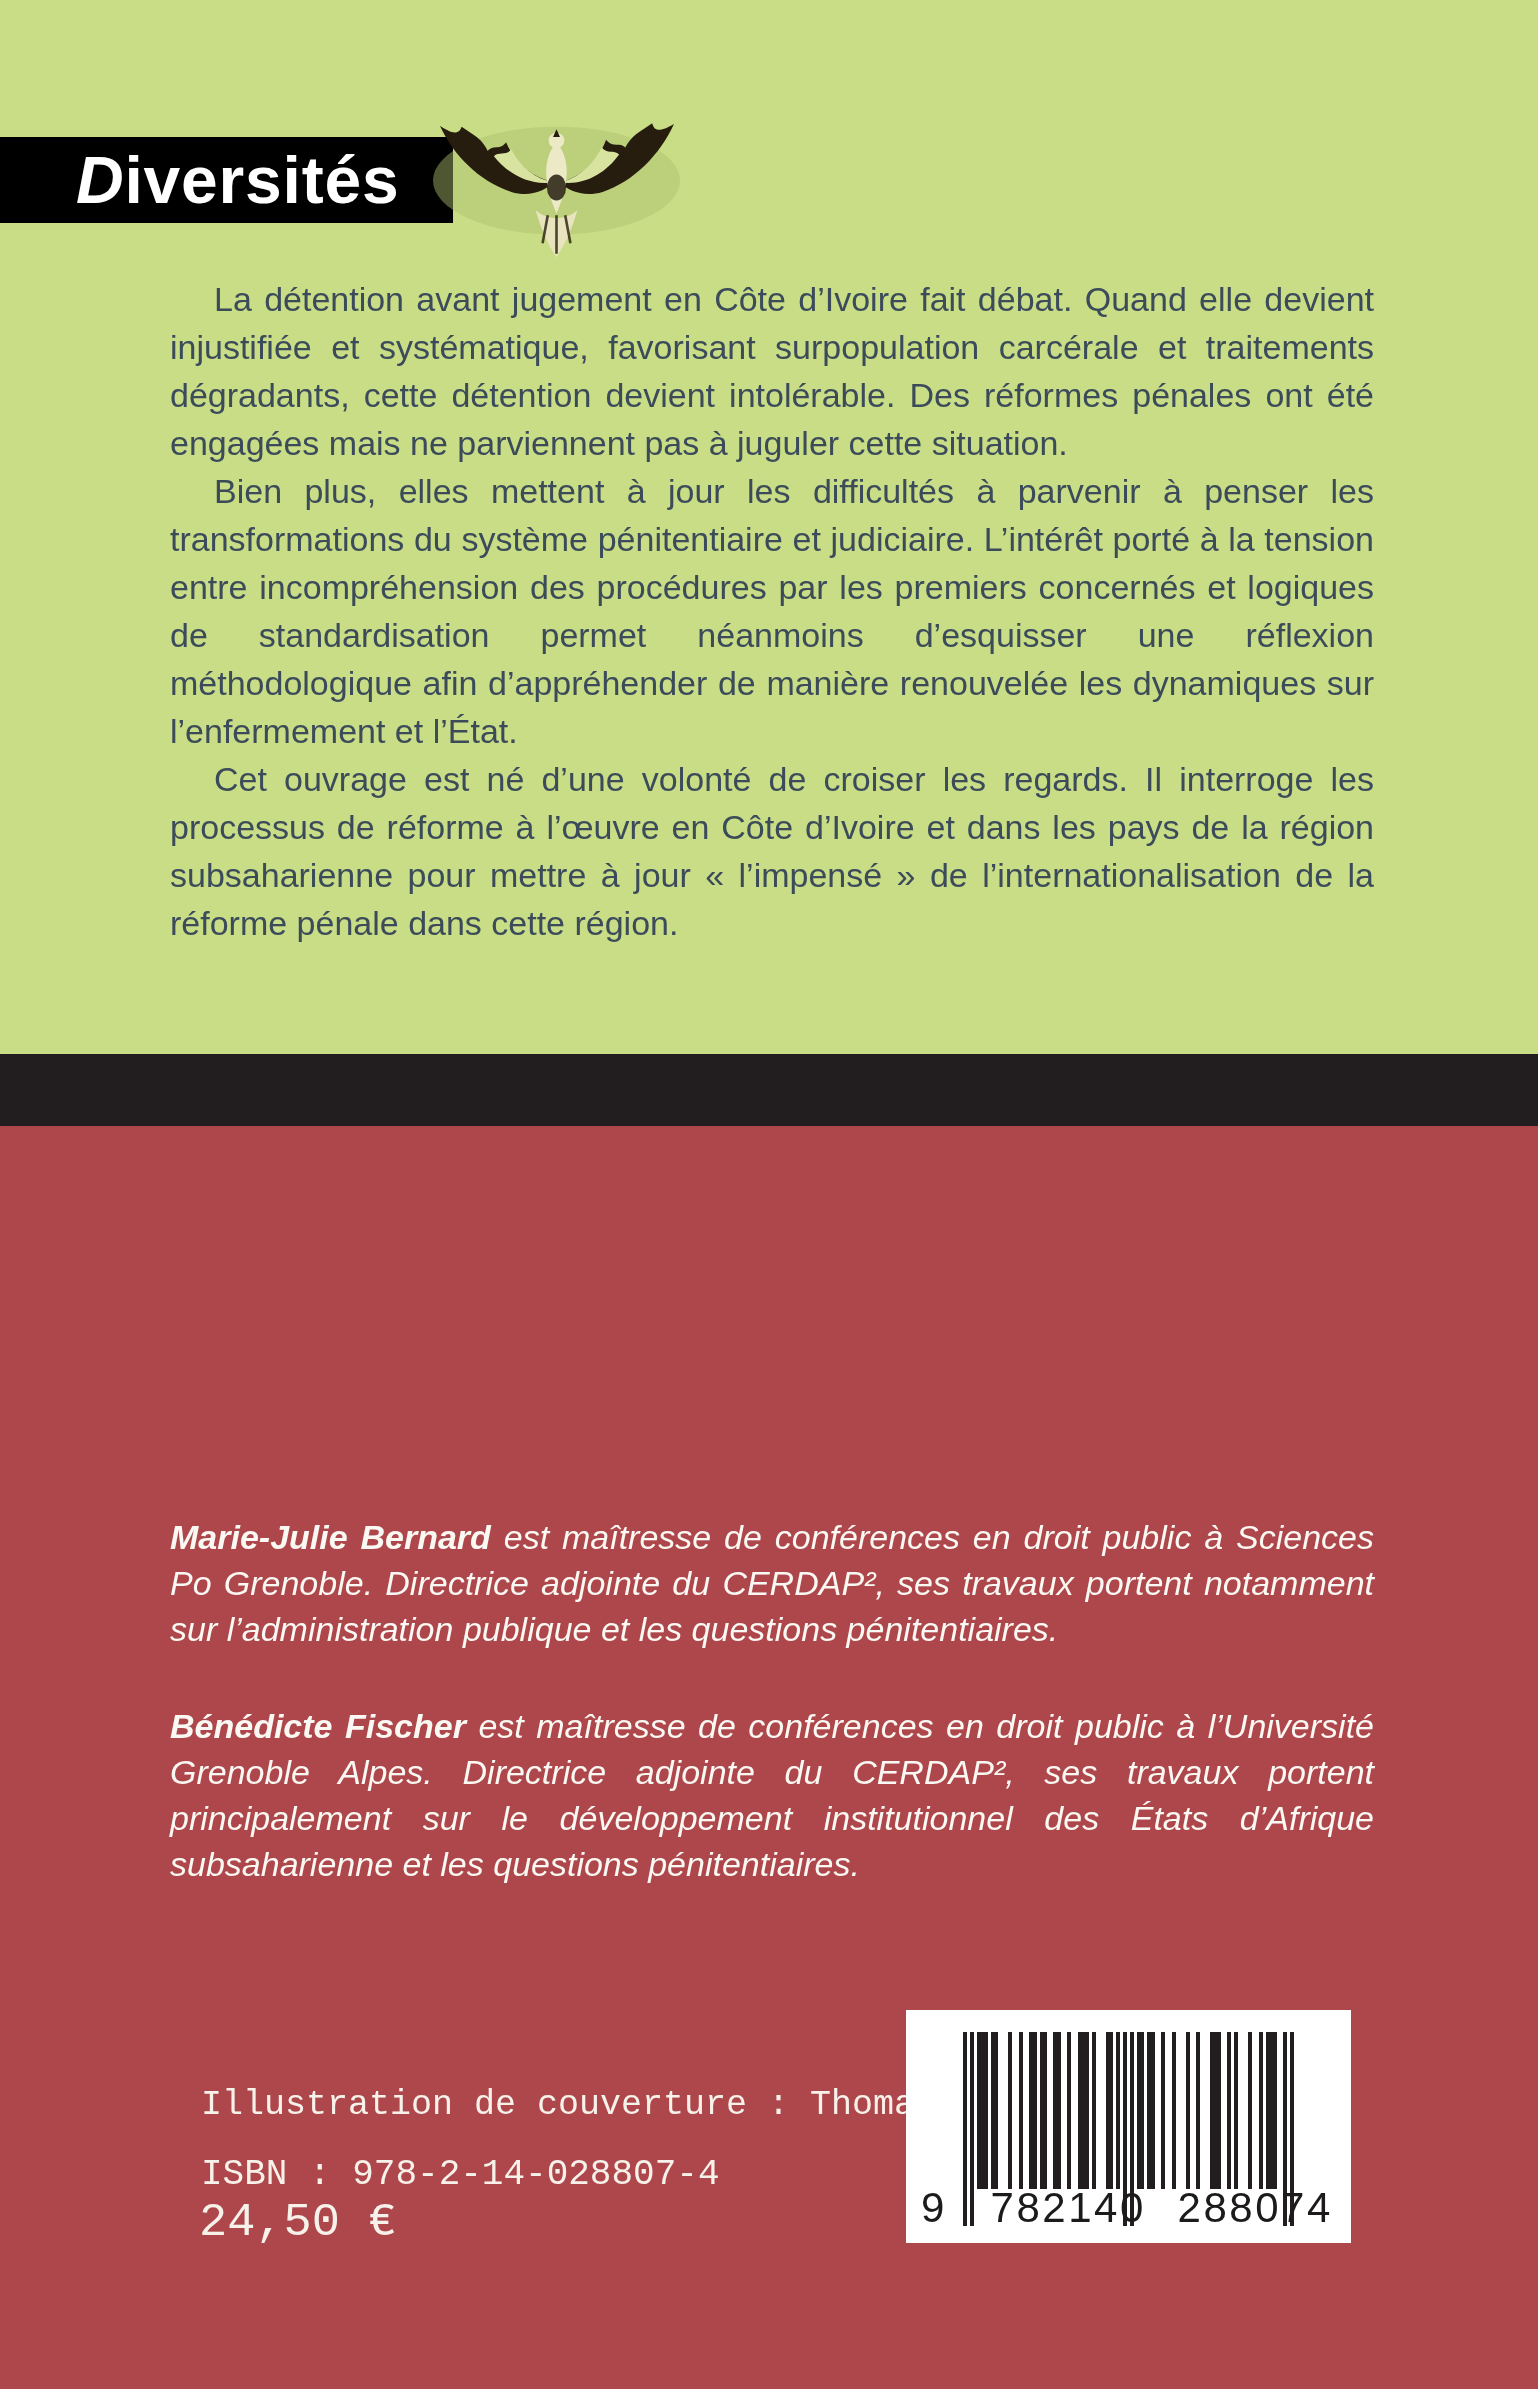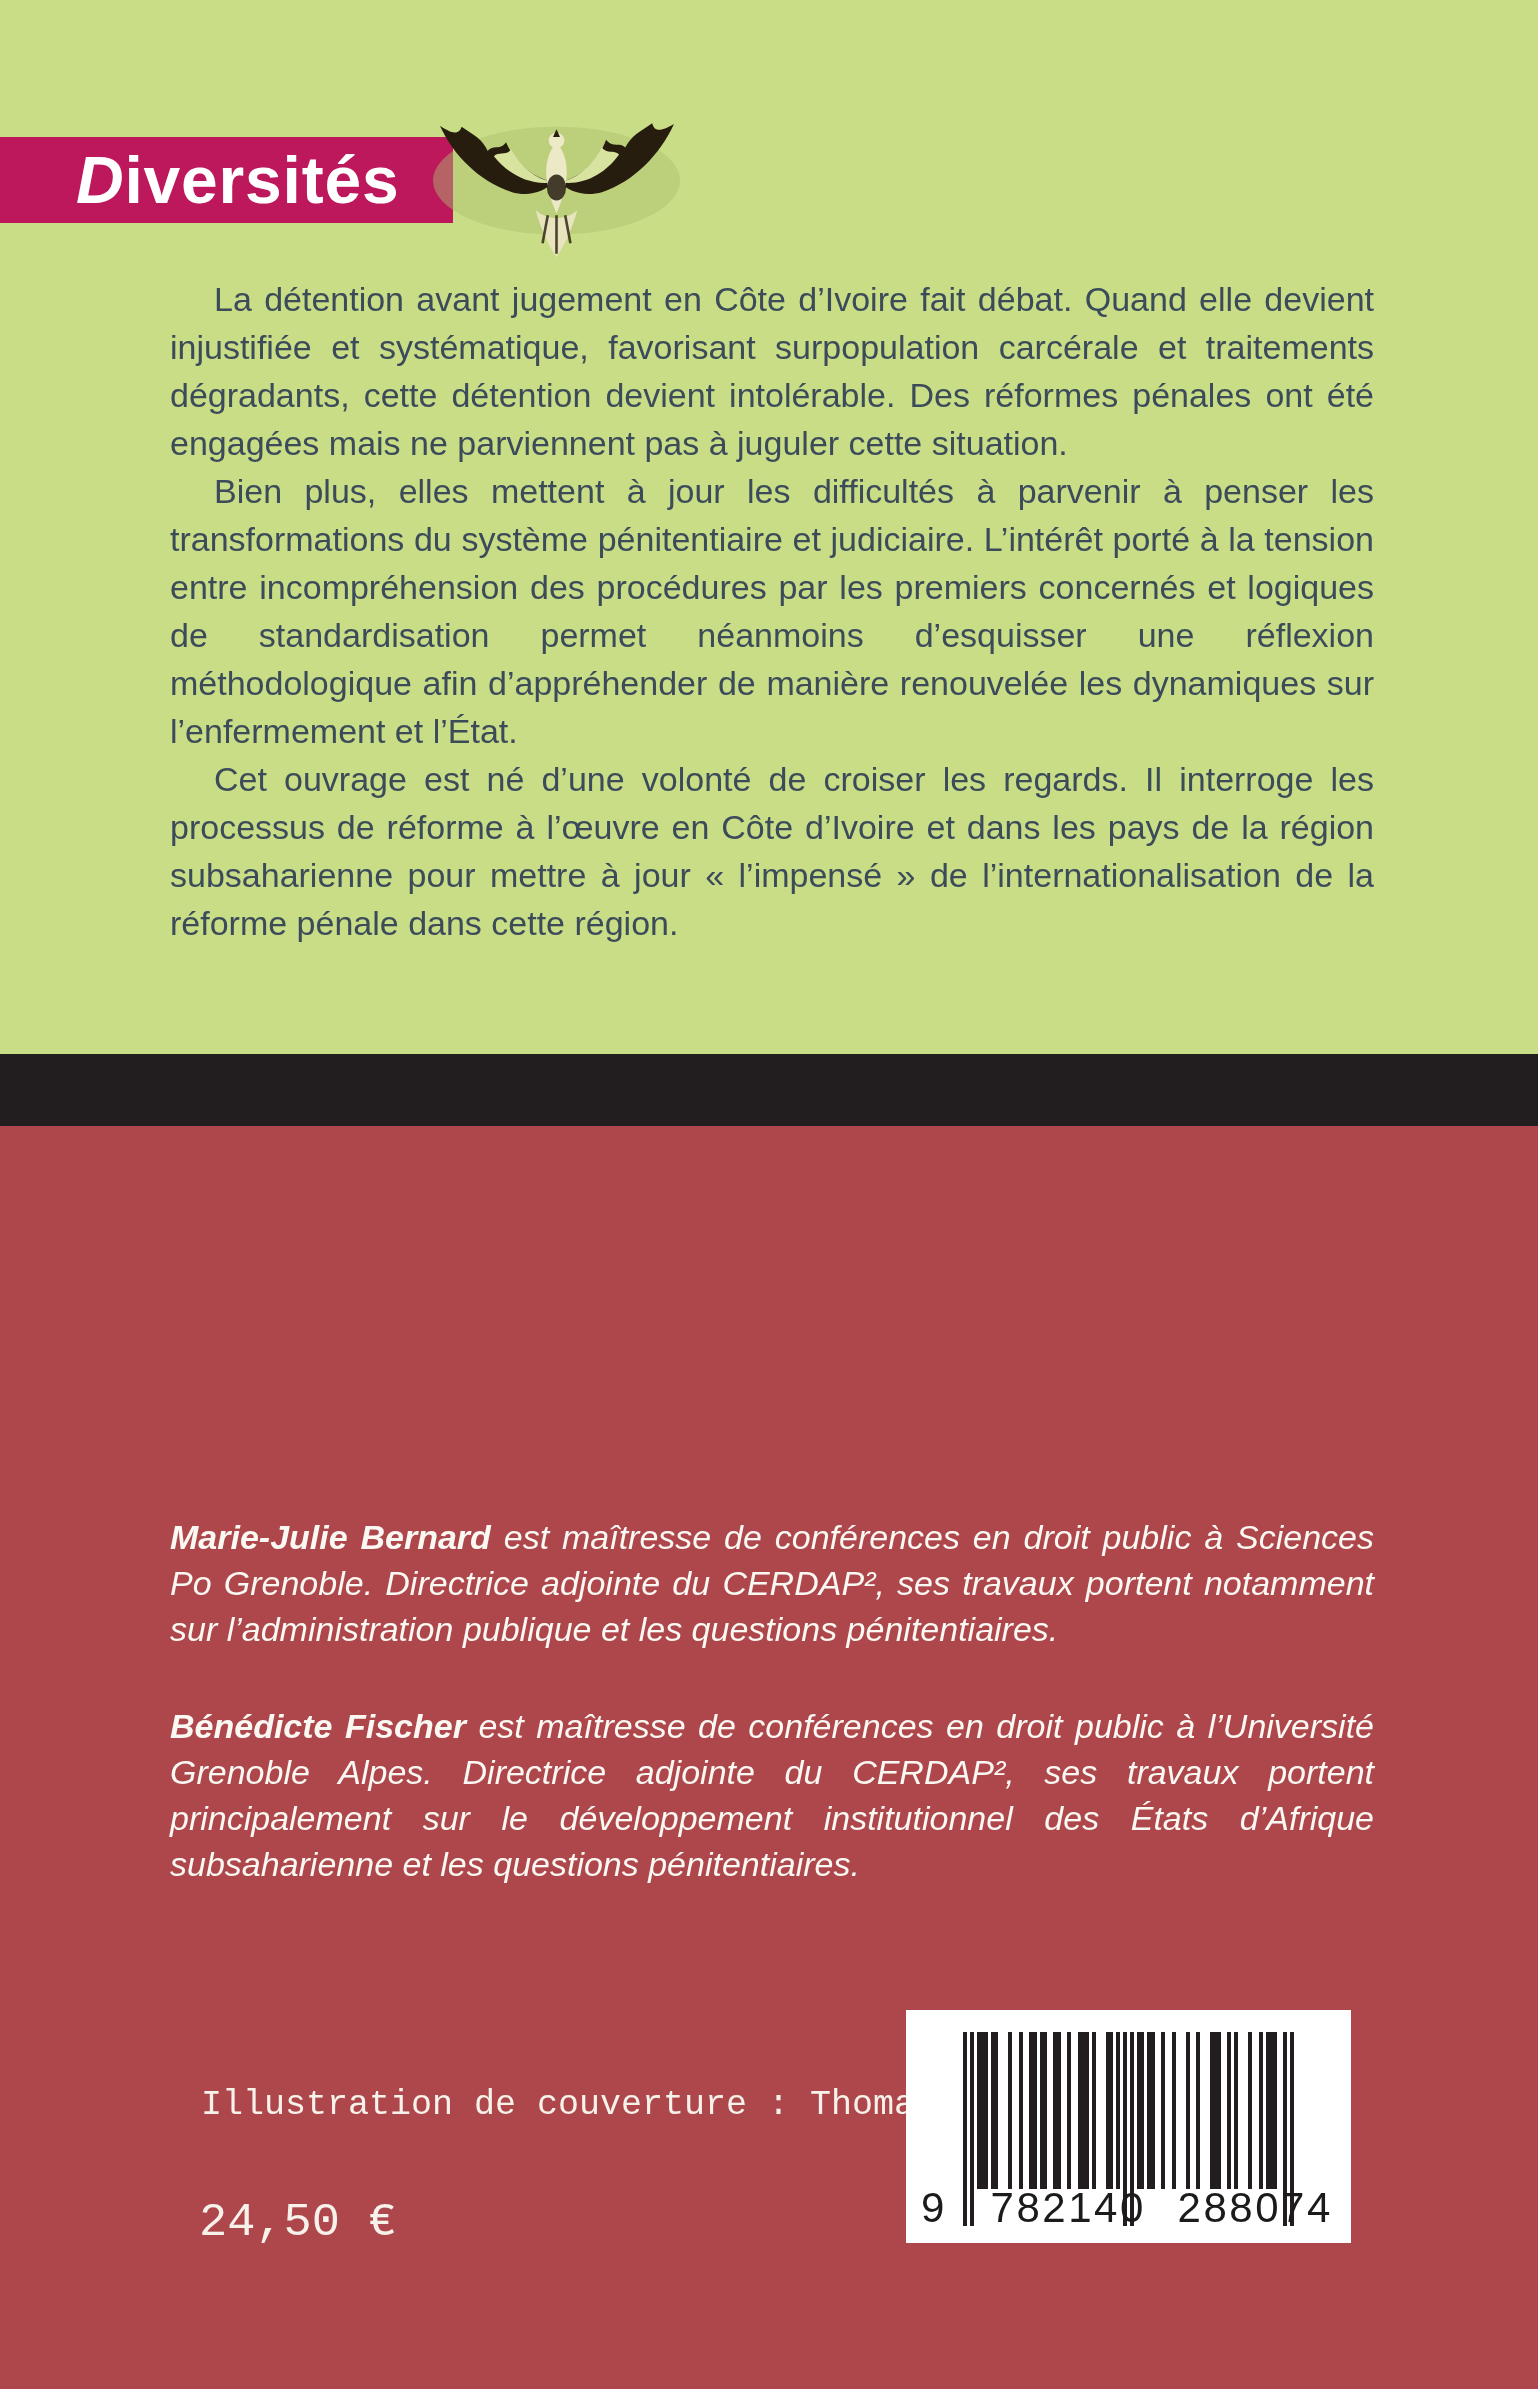--- a/index.html
+++ b/index.html
@@ -4,21 +4,21 @@
 <style>
   html,body{margin:0;padding:0;background:#888;}
   #cover{position:relative;width:1538px;height:2389px;overflow:hidden;
          font-family:"Liberation Sans",sans-serif;}
   .abs{position:absolute;}
   
   #green-section{left:0;top:0;width:1538px;height:1054px;background:#c9dc86;}
   #black-separator{left:0;top:1054px;width:1538px;height:72px;background:#221e1f;}
   #red-section{left:0;top:1126px;width:1538px;height:1263px;background:#ae474c;}
   
-  #series-band{left:0;top:137px;width:453px;height:86px;background:#be185d;
+  #series-band{left:0;top:137px;width:453px;height:86px;background:#000000;
                display:flex;align-items:center;}
   #series-band .label{color:#ffffff;font-size:66px;font-weight:bold;
                       padding-left:76px;letter-spacing:0.8px;white-space:nowrap;}
   #series-band .initial{font-style:italic;}
   
   #dove{left:426px;top:99px;width:261px;height:164px;}
   
   #synopsis{left:170px;top:275px;width:1204px;color:#3b4b5a;
             font-size:34px;line-height:48px;text-align:justify;}
   #synopsis p{margin:0;text-indent:44px;}
@@ -81,20 +81,21 @@
     <p>Bien plus, elles mettent à jour les difficultés à parvenir à penser les transformations du système pénitentiaire et judiciaire. L’intérêt porté à la tension entre incompréhension des procédures par les premiers concernés et logiques de standardisation permet néanmoins d’esquisser une réflexion méthodologique afin d’appréhender de manière renouvelée les dynamiques sur l’enfermement et l’État.</p>
     <p>Cet ouvrage est né d’une volonté de croiser les regards. Il interroge les processus de réforme à l’œuvre en Côte d’Ivoire et dans les pays de la région subsaharienne pour mettre à jour « l’impensé » de l’internationalisation de la réforme pénale dans cette région.</p>
   </div>
 
 
   <div class="abs white-par bio" id="bio-1"><span class="bio-name">Marie-Julie Bernard</span><span> est maîtresse de conférences en droit public à Sciences Po Grenoble. Directrice adjointe du CERDAP², ses travaux portent notamment sur l’administration publique et les questions pénitentiaires.</span></div>
 
   <div class="abs white-par bio" id="bio-2"><span class="bio-name">Bénédicte Fischer</span><span> est maîtresse de conférences en droit public à l’Université Grenoble Alpes. Directrice adjointe du CERDAP², ses travaux portent principalement sur le développement institutionnel des États d’Afrique subsaharienne et les questions pénitentiaires.</span></div>
 
   <div class="abs imprint" id="illustration-credit">Illustration de couverture : Thomas Fischer</div>
+  <div class="abs imprint" id="isbn-line">ISBN : 978-2-14-028807-4</div>
   <div class="abs imprint" id="price-line">24,50 €</div>
 
   <div class="abs" id="barcode-box">
     <div id="barcode-bars">
         <div class="bar" style="left: 0px; width: 3.8px; height: 194px;"></div>
         <div class="bar" style="left: 7px; width: 3.8px; height: 194px;"></div>
         <div class="bar" style="left: 14px; width: 3.8px; height: 157px;"></div>
         <div class="bar" style="left: 17.4px; width: 3.8px; height: 157px;"></div>
         <div class="bar" style="left: 21px; width: 3.8px; height: 157px;"></div>
         <div class="bar" style="left: 28px; width: 3.8px; height: 157px;"></div>

